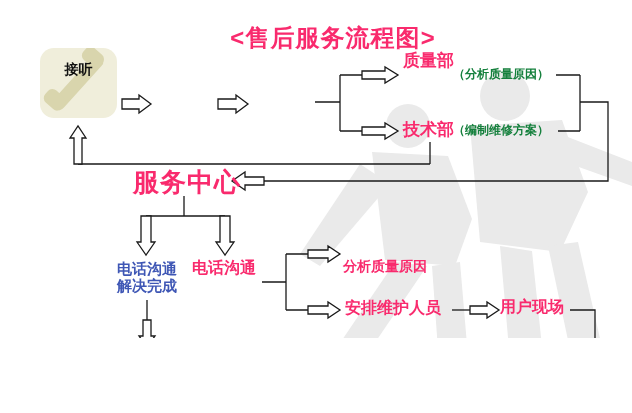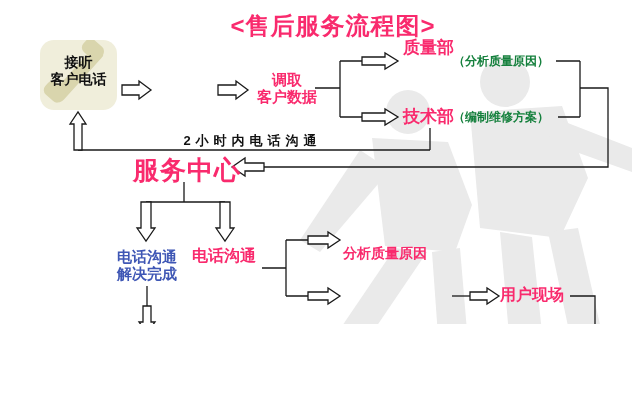--- a/index.html
+++ b/index.html
@@ -1,27 +1,28 @@
 <!DOCTYPE html>
 <html><head>
 <meta charset="utf-8">
 <style>
   html,body{margin:0;padding:0;background:#ffffff;}
   #stage{
     position:relative;width:632px;height:324px;overflow:hidden;background:#ffffff;
-    font-family:Liberation Sans, sans-serif;
+    font-family:Liberation Mono, monospace;
+    margin-top:14px;
   }
   svg{position:absolute;left:0;top:0;}
   .label{position:absolute;font-weight:bold;color:#15803d;white-space:nowrap;line-height:1.12;}
   .center{text-align:center;white-space:normal;}
   .pink{color:#f92a6d;}
   .blue{color:#3f57b5;}
   .title{font-size:24px;color:#f92a6d;letter-spacing:1px;}
   .answer-box{
-    position:absolute;left:40px;top:40px;width:77px;height:70px;
+    position:absolute;left:40px;top:34px;width:77px;height:70px;
     background:#f0eedb;border-radius:14px;
   }
   .answer-box .txt{
     position:absolute;left:0;top:14px;width:77px;text-align:center;
     font-size:14px;font-weight:bold;color:#111;line-height:17px;
   }
   .two-hour{font-size:13px;letter-spacing:5px;font-weight:bold;color:#111;}
   .sc-big{font-size:26px;letter-spacing:1px;}
   .done{
     font-size:37px;letter-spacing:4px;color:#55a0ea;
@@ -82,51 +83,46 @@
   <div class="answer-box">
     <svg width="77" height="70" aria-hidden="true">
       <g fill="#d9d5ad" transform="rotate(-48 38 35)">
         <rect x="4" y="28" width="69" height="13" rx="6"></rect>
         <rect x="2" y="18" width="16" height="22" rx="6"></rect>
         <rect x="59" y="18" width="16" height="22" rx="6"></rect>
       </g>
     </svg>
     <div class="txt">
       <div>接听</div>
-      <div>客户电话</div>
     </div>
   </div>
 
 
-  <div class="label center pink" style="left:255px;top:72px;width:64px;font-size:15px;">
-    <div>调取</div>
-    <div>客户数据</div>
-  </div>
 
   <div class="label pink" style="left:403px;top:38px;font-size:17px;">质量部</div>
   <div class="label" style="left:453px;top:55px;font-size:12px;">（分析质量原因）</div>
 
   <div class="label pink" style="left:403px;top:107px;font-size:17px;">技术部</div>
   <div class="label" style="left:453px;top:111px;font-size:12px;">（编制维修方案）</div>
 
-  <div class="label two-hour center" style="left:160px;top:134px;width:185px;">2小时内电话沟通</div>
 
   <div class="label pink sc-big" style="left:133px;top:156px;">服务中心</div>
 
   <div class="label center blue" style="left:114px;top:249px;width:66px;font-size:15px;">
     <div>电话沟通</div>
     <div>解决完成</div>
   </div>
 
   <div class="label center pink" style="left:190px;top:247px;width:68px;font-size:16px;">
     <div>电话沟通</div>
   </div>
 
   <div class="label pink" style="left:343px;top:246px;font-size:14px;">分析质量原因</div>
 
+  <div class="label pink" style="left:345px;top:287px;font-size:16px;">安排维护人员</div>
 
   <div class="label pink" style="left:500px;top:286px;font-size:16px;">用户现场</div>
 
   <div class="label done" style="left:105px;top:330px;">完成</div>
 
   <div class="rule"></div>
 
 </div>
 
 </body></html>

